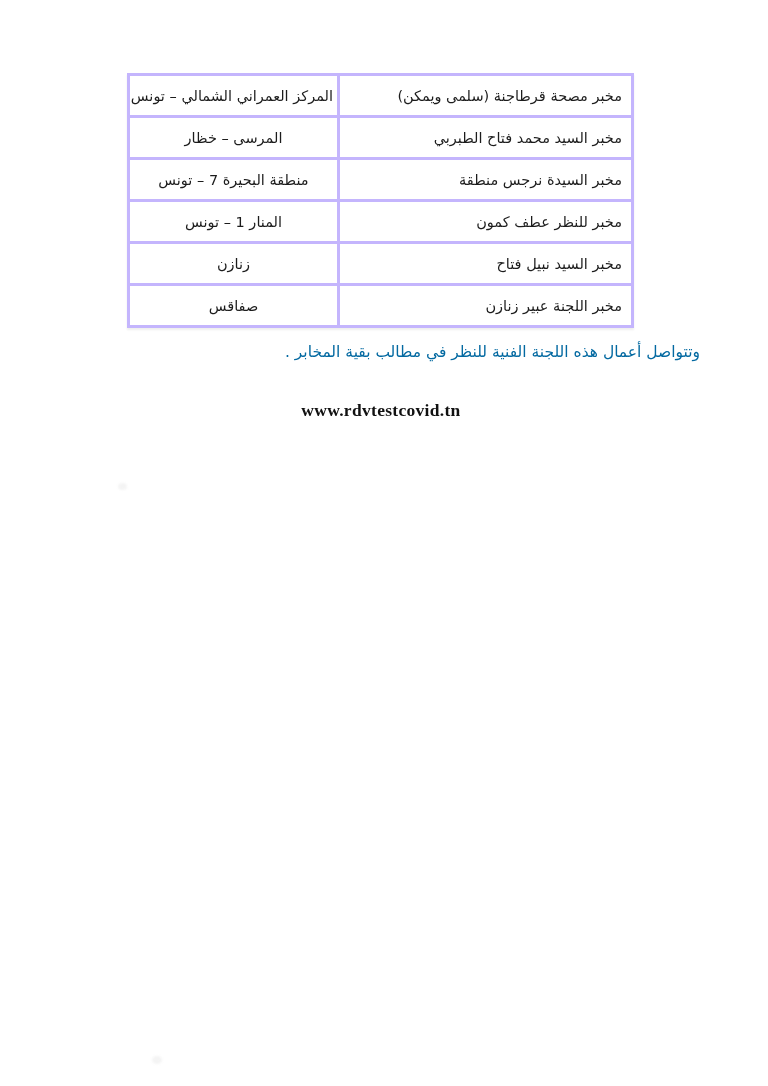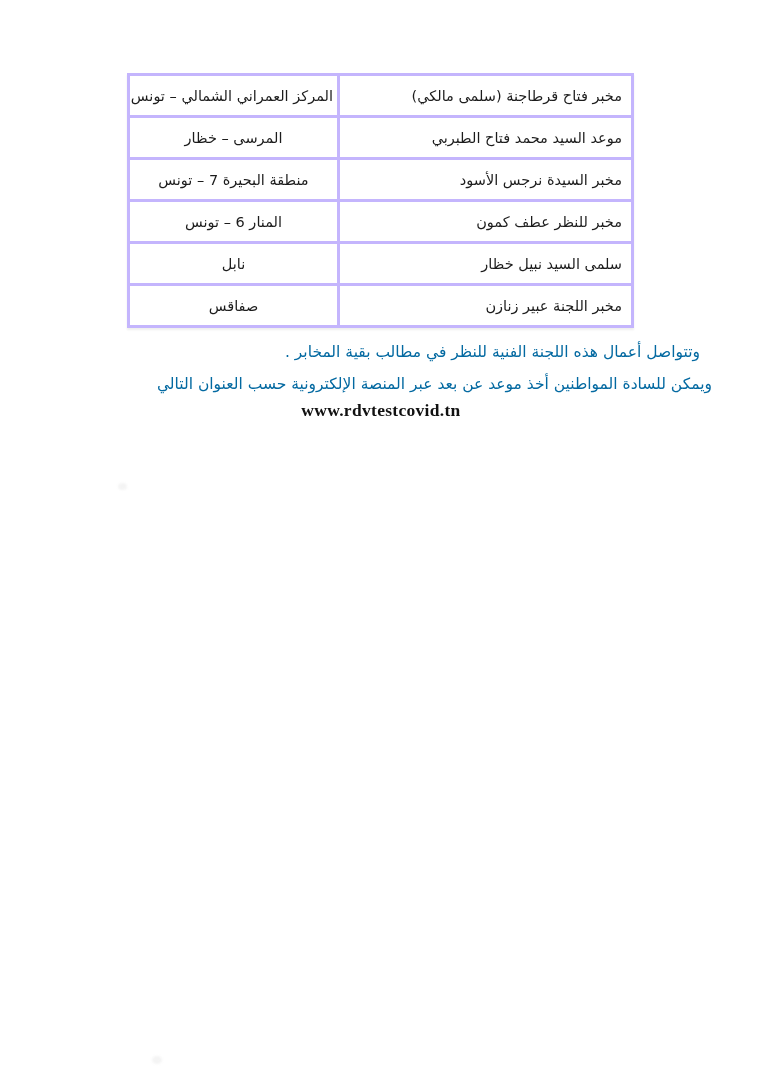--- a/index.html
+++ b/index.html
@@ -85,46 +85,45 @@
   .speck-2 { left: 152px; top: 1056px; width: 10px; height: 8px; }
 </style>
 </head>
 <body>
 
 <div class="page">
 
   <table class="labs">
     <tbody>
       <tr>
-        <td class="lab-cell">مخبر فتاح قرطاجنة (سلمى مالكي)</td>
+        <td class="lab-cell">مخبر مصحة قرطاجنة (سلمى ويمكن)</td>
         <td class="loc-cell">المركز العمراني الشمالي – تونس</td>
       </tr>
       <tr>
-        <td class="lab-cell">موعد السيد محمد فتاح الطبربي</td>
+        <td class="lab-cell">مخبر السيد محمد فتاح الطبربي</td>
         <td class="loc-cell">المرسى – خظار</td>
       </tr>
       <tr>
-        <td class="lab-cell">مخبر السيدة نرجس الأسود</td>
+        <td class="lab-cell">مخبر السيدة نرجس منطقة</td>
         <td class="loc-cell">منطقة البحيرة 7 – تونس</td>
       </tr>
       <tr>
         <td class="lab-cell">مخبر للنظر عطف كمون</td>
-        <td class="loc-cell">المنار 6 – تونس</td>
+        <td class="loc-cell">المنار 1 – تونس</td>
       </tr>
       <tr>
-        <td class="lab-cell">سلمى السيد نبيل خظار</td>
-        <td class="loc-cell">نابل</td>
+        <td class="lab-cell">مخبر السيد نبيل فتاح</td>
+        <td class="loc-cell">زنازن</td>
       </tr>
       <tr>
         <td class="lab-cell">مخبر اللجنة عبير زنازن</td>
         <td class="loc-cell">صفاقس</td>
       </tr>
     </tbody>
   </table>
 
   <div class="note note-1">وتتواصل أعمال هذه اللجنة الفنية للنظر في مطالب بقية المخابر .</div>
-  <div class="note note-2">ويمكن للسادة المواطنين أخذ موعد عن بعد عبر المنصة الإلكترونية حسب العنوان التالي</div>
   <div class="url-line">www.rdvtestcovid.tn</div>
 
   <div class="speck speck-1"></div>
   <div class="speck speck-2"></div>
 
 </div>
 
 </body></html>

